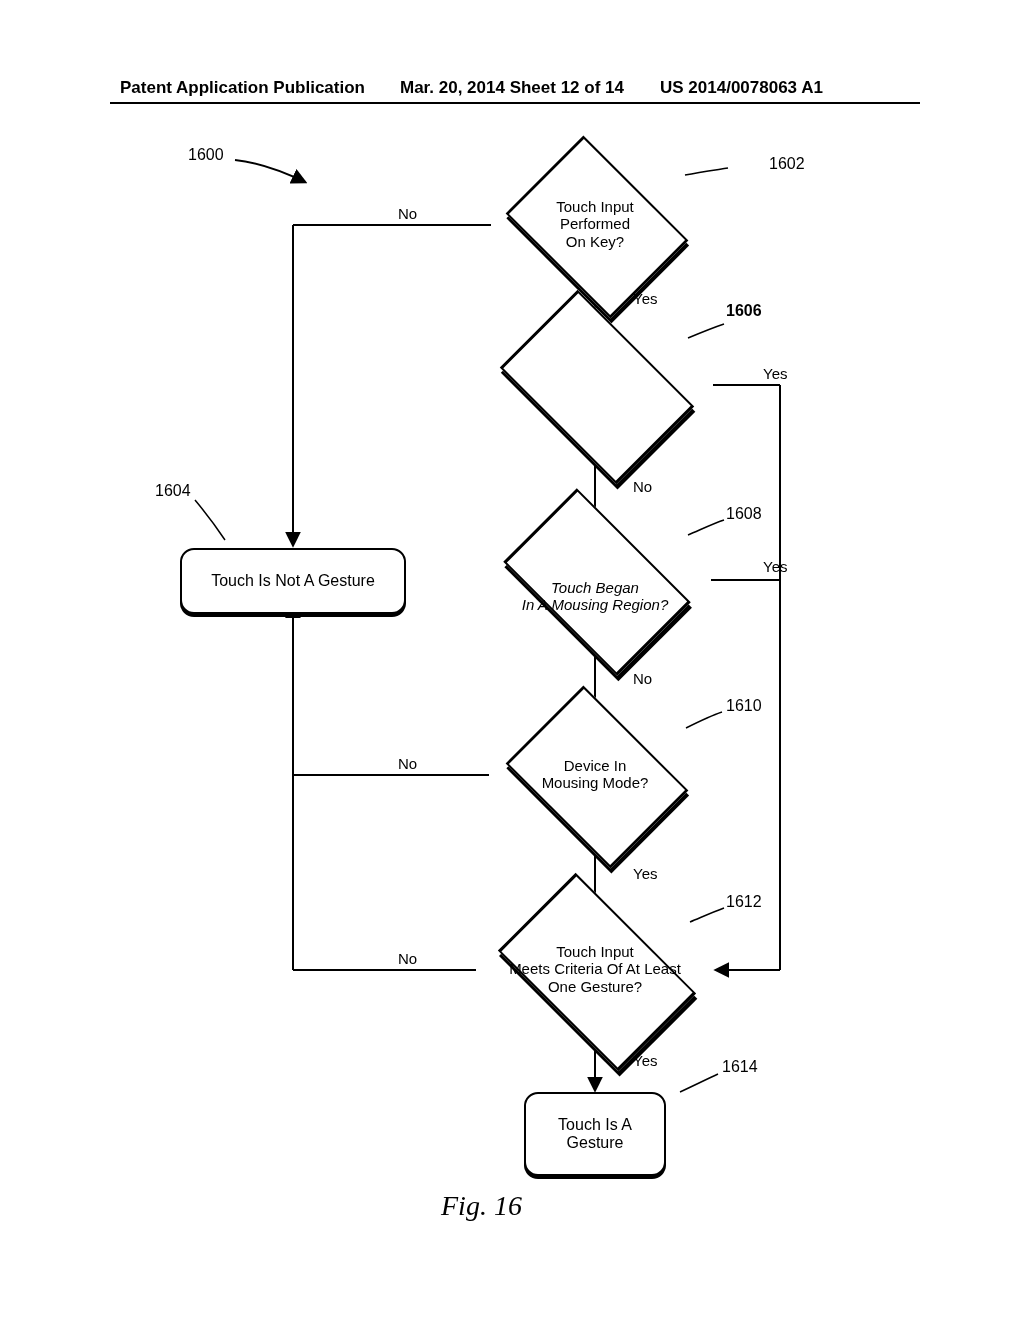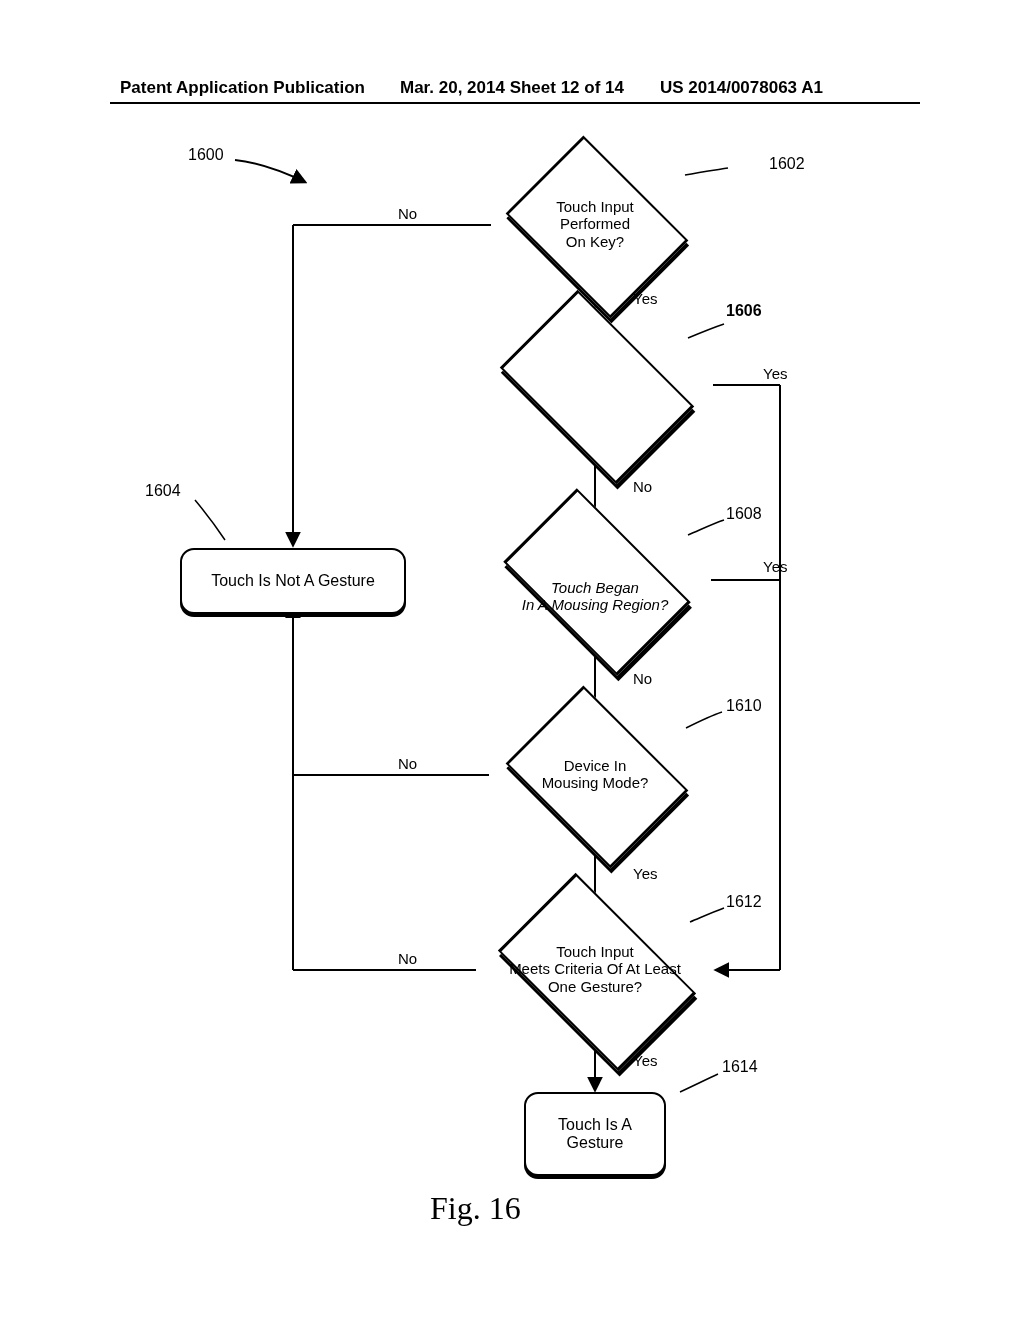--- a/index.html
+++ b/index.html
@@ -78,21 +78,23 @@
     font-size: 15px;
     margin-left: 28px;
   }
   .ref-num {
     position: absolute;
     font-size: 16px;
   }
   .fig-caption {
     position: absolute;
     font-family: "Brush Script MT", "Segoe Script", cursive;
-    font-size: 32px;
+    font-size: 28px;
+    font-style: italic;
+    margin-left: 11px;
   }
 </style>
 </head>
 <body>
 
 <div class="page">
 
   <div class="header">
     <span class="hdr-left">Patent Application Publication</span>
     <span class="hdr-mid">Mar. 20, 2014  Sheet 12 of 14</span>
@@ -192,21 +194,21 @@
   <div class="edge-label" style="left:605px; top:478px;">No</div>
   <div class="edge-label" style="left:735px; top:558px;">Yes</div>
   <div class="edge-label" style="left:605px; top:670px;">No</div>
   <div class="edge-label" style="left:370px; top:755px;">No</div>
   <div class="edge-label" style="left:605px; top:865px;">Yes</div>
   <div class="edge-label" style="left:370px; top:950px;">No</div>
   <div class="edge-label" style="left:605px; top:1052px;">Yes</div>
 
   <div class="ref-num" style="left:188px; top:146px;">1600</div>
   <div class="ref-num" style="left:730px; top:155px;margin-left:39px;">1602</div>
-  <div class="ref-num" style="left:145px; top:482px;">1604</div>
+  <div class="ref-num" style="left:155px; top:482px;">1604</div>
   <div class="ref-num" style="left:726px; top:302px;font-weight:bold;">1606</div>
   <div class="ref-num" style="left:726px; top:505px;">1608</div>
   <div class="ref-num" style="left:726px; top:697px;">1610</div>
   <div class="ref-num" style="left:726px; top:893px;">1612</div>
   <div class="ref-num" style="left:722px; top:1058px;">1614</div>
 
   <div class="fig-caption" style="left:430px; top:1190px;">Fig. 16</div>
 
 </div>
 

